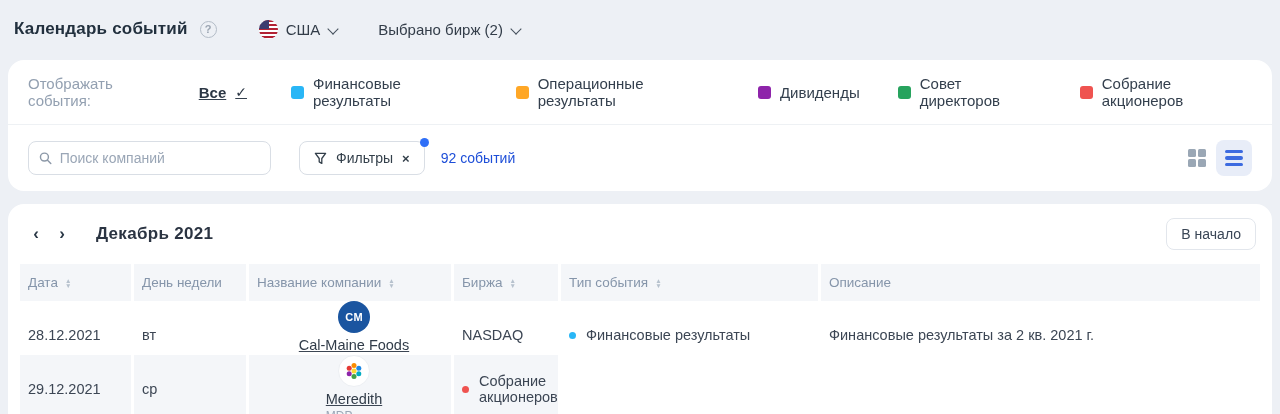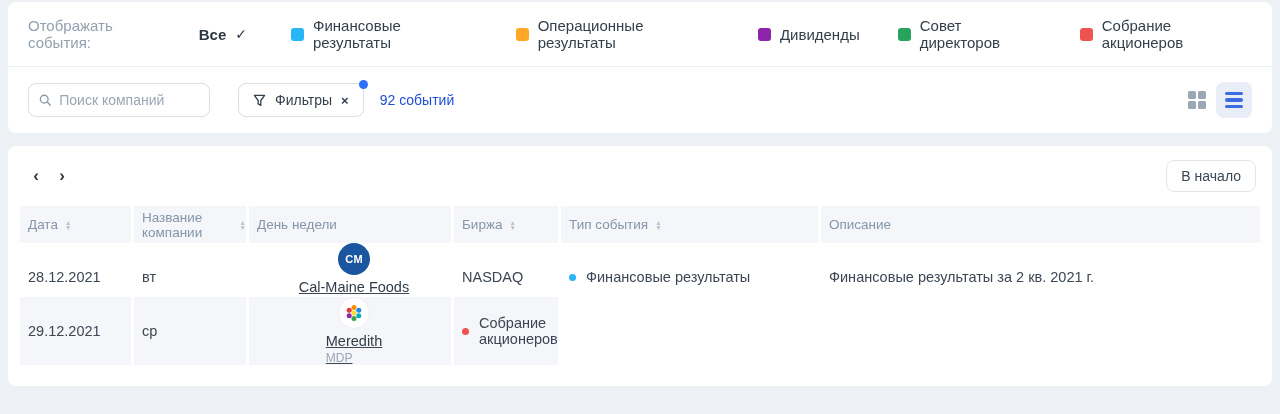--- a/index.html
+++ b/index.html
@@ -27,37 +27,37 @@
     content:""; position:absolute; left:1px; top:1px; width:7px; height:7px;
     border-right:1.8px solid #45505c; border-bottom:1.8px solid #45505c; transform:rotate(45deg);
   }
   .flag {
     width:19px; height:19px; border-radius:50%; overflow:hidden; position:relative; flex:0 0 auto;
     background:repeating-linear-gradient(#b22234 0 2px,#fff 2px 4px);
   }
   .flag .canton { position:absolute; left:0; top:0; width:10px; height:9px; background:#3c3b6e; }
 
   
-  .card { background:#fff; border-radius:8px; }
+  .card { background:#fff; border-radius:16px; }
   .card-filters { margin-top:2px; }
   .filters-row { height:64px; display:flex; align-items:center; padding:0 20px; }
   .filters-label { color:#93a0b1; font-size:15px; }
-  .all-filter { display:flex; align-items:center; gap:9px; margin-left:22px; cursor:pointer; }
+  .all-filter { display:flex; align-items:center; gap:9px; margin-left:22px; cursor:pointer;text-decoration:underline; }
   .all-label { color:#2c3745; font-size:15px; font-weight:700; }
   .all-check { color:#2c3745; font-size:14px; font-weight:700; }
   .legend { display:flex; align-items:center; margin-left:44px; gap:38px; }
   .legend-item { display:flex; align-items:center; gap:9px; cursor:pointer; }
   .legend-swatch { width:13px; height:13px; border-radius:3px; flex:0 0 auto; }
   .legend-label { font-size:15px; color:#333f4d; }
 
   .divider { height:1px; background:#eef1f4; }
 
   .toolbar-row { height:66px; display:flex; align-items:center; padding:0 20px; }
   .search-box {
-    width:182px; height:34px; border:1px solid #d9dee5; border-radius:8px;
+    width:243px; height:34px; border:1px solid #d9dee5; border-radius:8px;
     display:flex; align-items:center; padding:0 10px; gap:8px; background:#fff;
   }
   .search-box input { border:none; outline:none; width:100%; font-size:14px; color:#333f4d;
     font-family:"Liberation Sans","DejaVu Sans",sans-serif; }
   .search-box input::placeholder { color:#9aa6b6; }
   .filters-button {
     position:relative; margin-left:28px; height:34px; border:1px solid #d9dee5; border-radius:8px;
     background:#fff; display:flex; align-items:center; gap:9px; padding:0 14px; cursor:pointer;
     font-size:14px; color:#333f4a;
   }
@@ -102,20 +102,35 @@
   .event-type-cell { gap:10px; }
   .event-dot { width:7px; height:7px; border-radius:50%; flex:0 0 auto; }
 
   .icon-svg { display:block; }
 </style>
 </head>
 <body>
 
 <div class="page">
 
+  <div class="top-header">
+    <div class="page-title">Календарь событий</div>
+    <div class="help-icon">?</div>
+    <div class="selector country-selector">
+      <div class="flag">
+          <div class="canton"></div>
+        </div>
+      <span>США</span>
+      <span class="chevron-down"></span>
+    </div>
+    <div class="selector exchange-selector">
+      <span>Выбрано бирж (2)</span>
+      <span class="chevron-down"></span>
+    </div>
+  </div>
 
   <div class="card card-filters">
     <div class="filters-row">
       <span class="filters-label">Отображать события:</span>
       <div class="all-filter">
         <span class="all-label">Все</span>
         <span class="all-check">✓</span>
       </div>
       <div class="legend">
         <div class="legend-item">
@@ -171,41 +186,42 @@
             <span></span>
         </div>
       </div>
     </div>
   </div>
 
   <div class="card card-calendar">
     <div class="cal-header">
       <span class="nav-arrow">‹</span>
       <span class="nav-arrow">›</span>
+      <span class="month-title">Декабрь 2021</span>
       <button class="to-start-button">В начало</button>
     </div>
 
     <div class="table">
       <div class="trow thead">
         <div class="cell">
           <span>Дата</span>
           <span class="sort-icon">
               <span>▲</span>
               <span>▼</span>
             </span>
         </div>
         <div class="cell">
+          <span>День недели</span>
+        </div>
+        <div class="cell">
           <span>Название компании</span>
           <span class="sort-icon">
               <span>▲</span>
               <span>▼</span>
             </span>
-        </div>
-        <div class="cell">
-          <span>День недели</span>
         </div>
         <div class="cell">
           <span>Биржа</span>
           <span class="sort-icon">
               <span>▲</span>
               <span>▼</span>
             </span>
         </div>
         <div class="cell">
           <span>Тип события</span>

